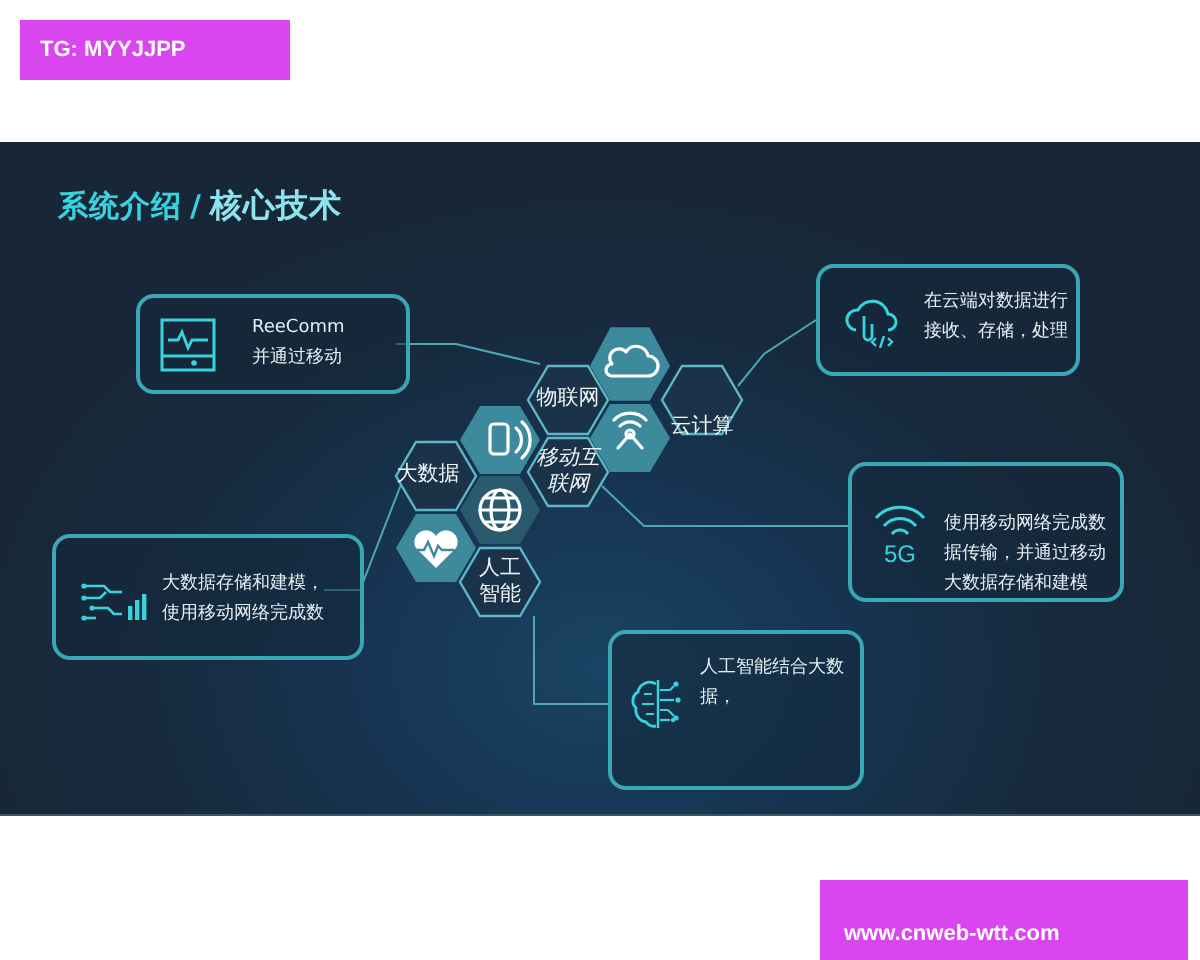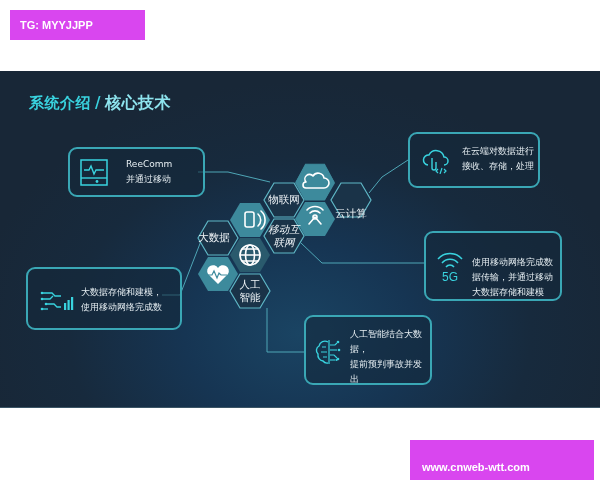--- a/index.html
+++ b/index.html
@@ -174,38 +174,37 @@
           <rect x="27.5" y="11" width="2.2" height="10"></rect>
           <rect x="31" y="8" width="2.2" height="13"></rect>
       </g>
     </svg>
     <div class="txt" style="left:53px;top:16px;">
       <div>大数据存储和建模，</div>
       <div>使用移动网络完成数</div>
     </div>
   </div>
 
-  <div class="card" style="left:304px;top:244px;width:128px;height:70px;">
+  <div class="card" style="left:304px;top:244px;width:128px;height:80px;">
     <svg class="ic" style="left:8px;top:20px;" width="30" height="30" viewBox="0 0 30 30">
       <path d="M15 3 v24" stroke="#39d3df" stroke-width="1.2"></path>
       <path d="M14 5 a6 6 0 0 0 -9 4 a5 5 0 0 0 -1 8 a6 6 0 0 0 5 7 a5 5 0 0 0 5 2" fill="none" stroke="#39d3df" stroke-width="1.4"></path>
       <g stroke="#39d3df" stroke-width="1.1" fill="none">
         <path d="M16 8 h5 l2 -2"></path>
           <path d="M16 13 h7"></path>
           <path d="M16 18 h4 l3 3"></path>
           <path d="M16 23 h5"></path>
         <path d="M8 10 h4 M7 15 h6 M9 20 h4"></path>
       </g>
       <g fill="#39d3df">
           <circle cx="24" cy="5" r="1.3"></circle>
           <circle cx="25" cy="13" r="1.3"></circle>
           <circle cx="24" cy="22" r="1.3"></circle>
           <circle cx="22.5" cy="23" r="1.1"></circle>
         </g>
     </svg>
     <div class="txt" style="left:44px;top:10px;">
       <div>人工智能结合大数据，</div>
-      <div>提前预判事故并发出</div>
     </div>
   </div>
 </div>
 
 <div class="wm wm-br">www.cnweb-wtt.com</div>
 
 </body></html>

